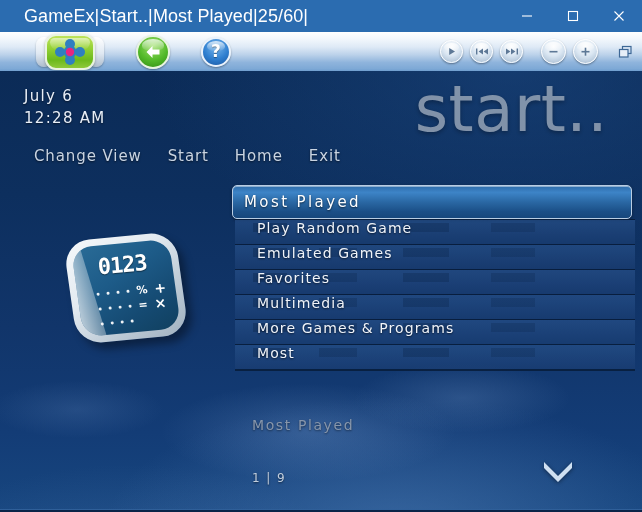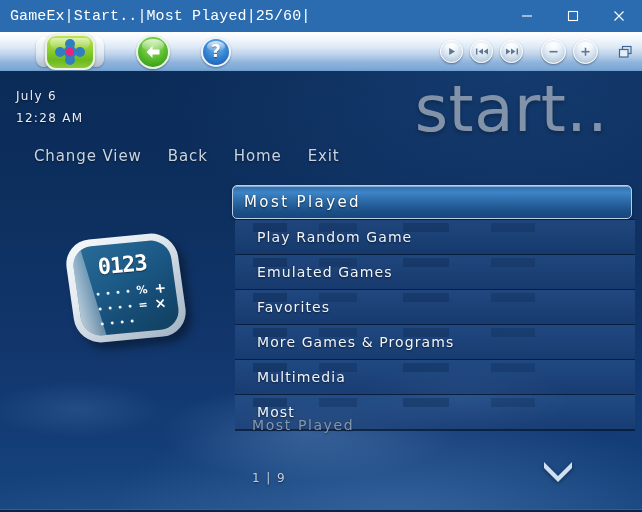--- a/index.html
+++ b/index.html
@@ -28,23 +28,23 @@
     left: 0; top: 0;
     width: 642px;
     height: 32px;
     background: #2b6cb0;
     display: flex;
     align-items: center;
     box-sizing: border-box;
   }
   .titlebar-text {
     color: #ffffff;
-    font-size: 15px;
-    font-family: Liberation Mono, monospace;
-    padding-left: 10px;
+    font-size: 18px;
+    font-family: Liberation Sans, sans-serif;
+    padding-left: 24px;
     letter-spacing: 0.1px;
     white-space: nowrap;
   }
   .titlebar-spacer { flex: 1 1 auto; }
   .win-btn {
     width: 46px;
     height: 32px;
     display: flex;
     align-items: center;
     justify-content: center;
@@ -215,24 +215,24 @@
     position: absolute;
     left: 0; bottom: 0; width: 642px; height: 3px;
     background: #0a2448;
     border-top: 1px solid #2f5f99;
     box-sizing: border-box;
   }
 
   
   .clock {
     position: absolute;
-    left: 16px; top: 14px;
+    left: 24px; top: 14px;
     color: #e8eef7;
     font-family: "DejaVu Sans", sans-serif;
-    font-size: 12px;
+    font-size: 15px;
     letter-spacing: 1.3px;
     line-height: 22px;
     text-shadow: 0 1px 2px rgba(0,0,0,0.55);
   }
 
   
   .brand {
     position: absolute;
     right: 34px; top: 11px;
     font-family: "DejaVu Sans", sans-serif;
@@ -344,27 +344,26 @@
     padding-left: 11px;
     color: #ffffff;
     font-family: "DejaVu Sans", sans-serif;
     font-size: 15px;
     letter-spacing: 2.4px;
     text-shadow: 0 1px 2px rgba(0,0,0,0.6);
   }
   .menu-row {
     position: relative;
     width: 400px;
-    height: 35px;
+    height: 25px;
     margin-top: 0px;
     border-top: 1px solid rgba(6,26,54,0.85);
     box-sizing: border-box;
     background: linear-gradient(to bottom, rgba(42,84,142,0.62) 0%, rgba(27,62,115,0.62) 100%);
     display: flex;
-    align-items: center;
     overflow: hidden;
   }
   .menu-row::before {
     content: "";
     position: absolute;
     left: 18px; top: 3px;
     width: 300px; height: 9px;
     background:
       linear-gradient(to right, rgba(12,40,80,0.45) 0 34px, rgba(0,0,0,0) 34px 66px,
                                 rgba(12,40,80,0.32) 66px 104px, rgba(0,0,0,0) 104px 150px,
@@ -528,21 +527,21 @@
 
     <div class="clock">
       <div>July 6</div>
       <div>12:28 AM</div>
     </div>
 
     <div class="brand">start..</div>
 
     <div class="navrow">
       <div class="navlink">Change View</div>
-      <div class="navlink">Back</div>
+      <div class="navlink">Start</div>
       <div class="navlink">Home</div>
       <div class="navlink">Exit</div>
     </div>
 
     <div class="calc-wrap">
       <div class="calc">
         <div class="calc-body">
           <div class="calc-digits">0123</div>
           <div class="calc-keys">
             <div class="krow">
@@ -581,24 +580,24 @@
       <div class="menu-row">
         <span class="label">Play Random Game</span>
       </div>
       <div class="menu-row">
         <span class="label">Emulated Games</span>
       </div>
       <div class="menu-row">
         <span class="label">Favorites</span>
       </div>
       <div class="menu-row">
+        <span class="label">Multimedia</span>
+      </div>
+      <div class="menu-row">
         <span class="label">More Games &amp; Programs</span>
-      </div>
-      <div class="menu-row">
-        <span class="label">Multimedia</span>
       </div>
       <div class="menu-row">
         <span class="label">Most</span>
       </div>
       <div class="menu-bottomline"></div>
     </div>
 
     <div class="sub-caption">Most Played</div>
     <div class="pager">1 | 9</div>
     <div class="chevron-down">

